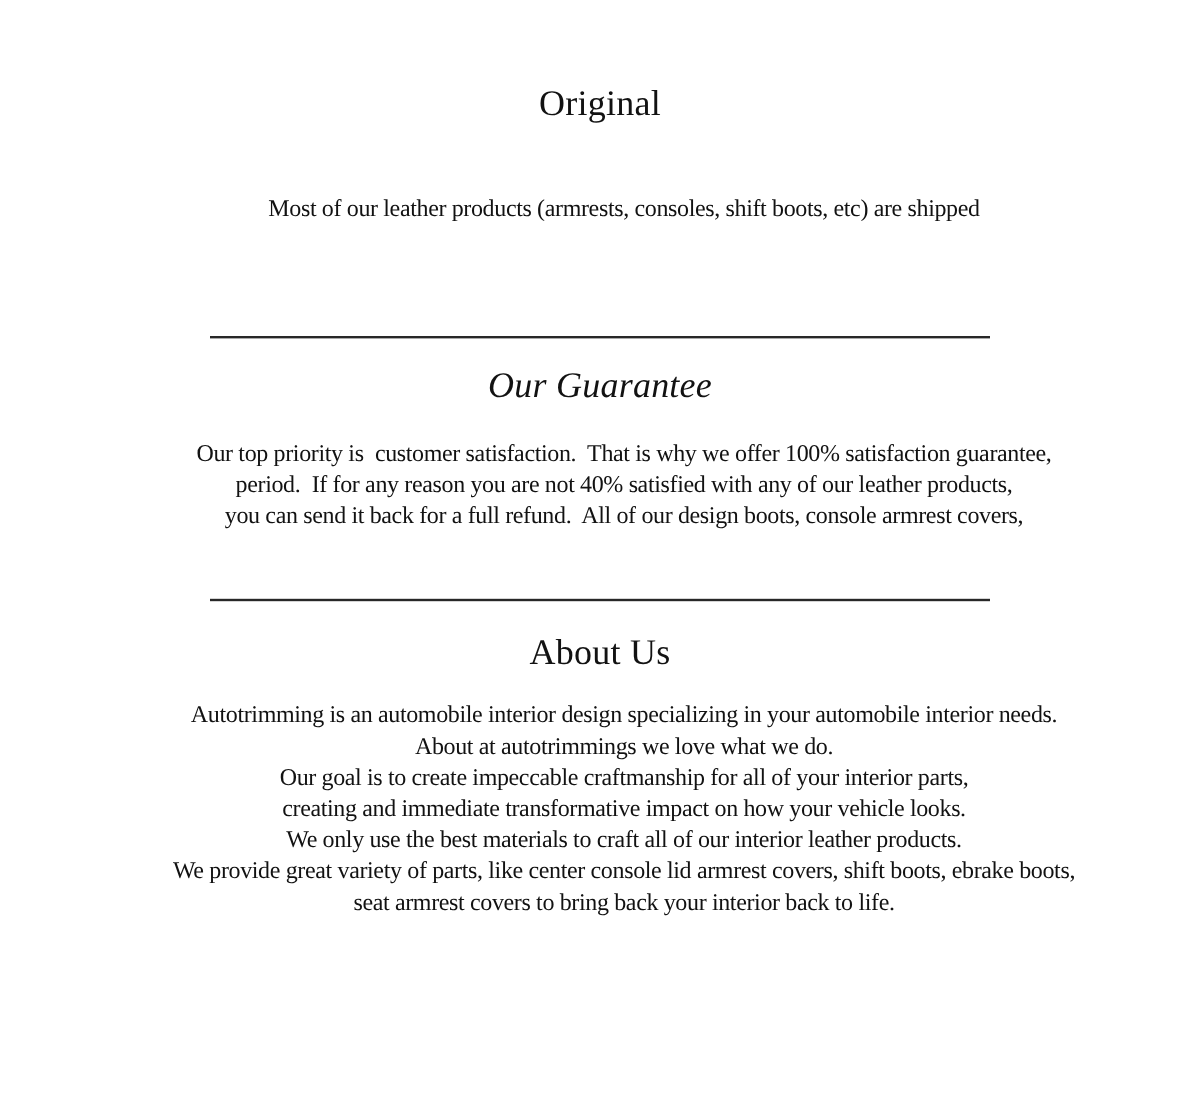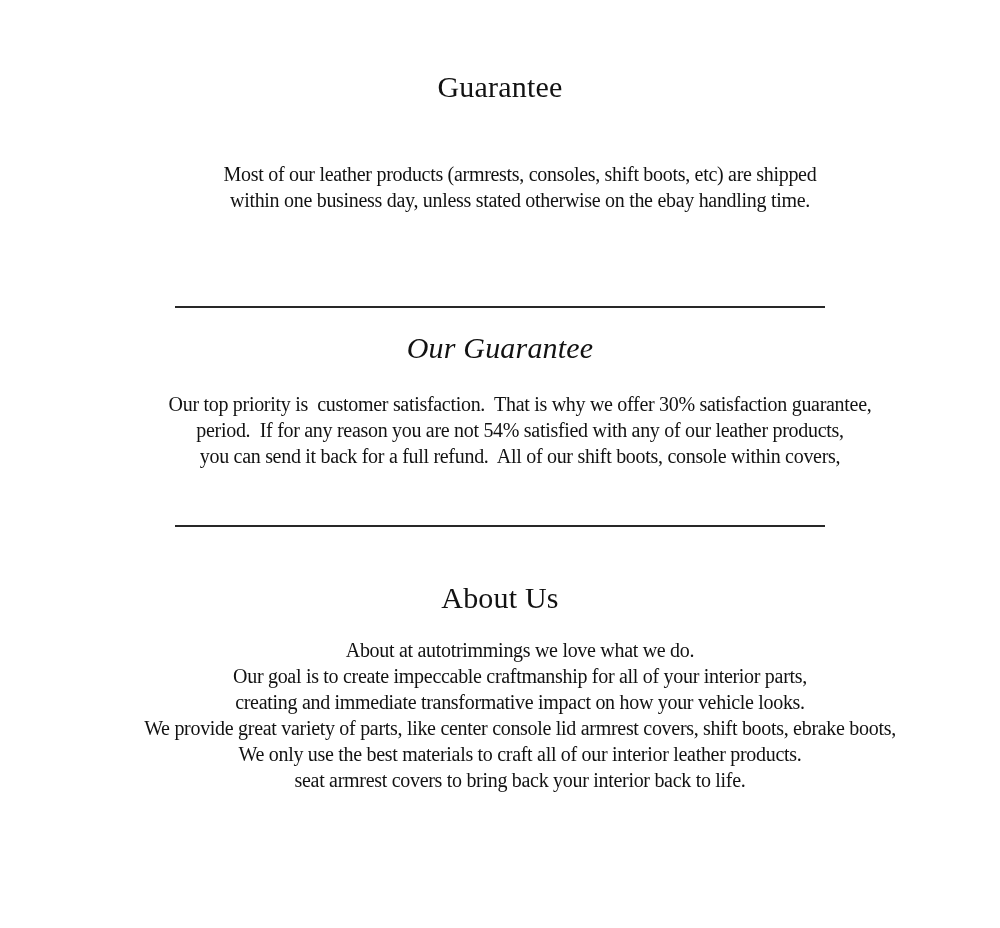--- a/index.html
+++ b/index.html
@@ -43,54 +43,54 @@
     margin: 0 auto;
     height: 0;
   }
   
   .t-shipping   { margin-top: 72px; }
   .p-shipping   { margin-top: 59px; }
   .divider-1    { margin-top: 93px; }
   .t-guarantee  { margin-top: 25px; font-style: italic; }
   .p-guarantee  { margin-top: 28px; }
   .divider-2    { margin-top: 56px; }
-  .t-about      { margin-top: 56px; }
+  .t-about      { margin-top: 28px; }
   .p-about      { margin-top: 24px; }
 </style>
 </head>
 <body>
 
 <main class="page">
 
   <section>
-    <h1 class="title t-shipping">Guarantee</h1>
+    <h1 class="title t-shipping">Original</h1>
     <p class="para p-shipping">
       <span class="ln">Most of our leather products (armrests, consoles, shift boots, etc) are shipped</span>
-      <span class="ln">within one business day, unless stated otherwise on the ebay handling time.</span>
     </p>
   </section>
 
   <hr class="divider divider-1">
 
   <section>
     <h1 class="title t-guarantee">Our Guarantee</h1>
     <p class="para p-guarantee">
-      <span class="ln">Our top priority is  customer satisfaction.  That is why we offer 30% satisfaction guarantee,</span>
-      <span class="ln">period.  If for any reason you are not 54% satisfied with any of our leather products,</span>
-      <span class="ln">you can send it back for a full refund.  All of our shift boots, console within covers,</span>
+      <span class="ln">Our top priority is  customer satisfaction.  That is why we offer 100% satisfaction guarantee,</span>
+      <span class="ln">period.  If for any reason you are not 40% satisfied with any of our leather products,</span>
+      <span class="ln">you can send it back for a full refund.  All of our design boots, console armrest covers,</span>
     </p>
   </section>
 
   <hr class="divider divider-2">
 
   <section>
     <h1 class="title t-about">About Us</h1>
     <p class="para p-about">
+      <span class="ln">Autotrimming is an automobile interior design specializing in your automobile interior needs.</span>
       <span class="ln">About at autotrimmings we love what we do.</span>
       <span class="ln">Our goal is to create impeccable craftmanship for all of your interior parts,</span>
       <span class="ln">creating and immediate transformative impact on how your vehicle looks.</span>
+      <span class="ln">We only use the best materials to craft all of our interior leather products.</span>
       <span class="ln">We provide great variety of parts, like center console lid armrest covers, shift boots, ebrake boots,</span>
-      <span class="ln">We only use the best materials to craft all of our interior leather products.</span>
       <span class="ln">seat armrest covers to bring back your interior back to life.</span>
     </p>
   </section>
 
 </main>
 
 </body></html>

